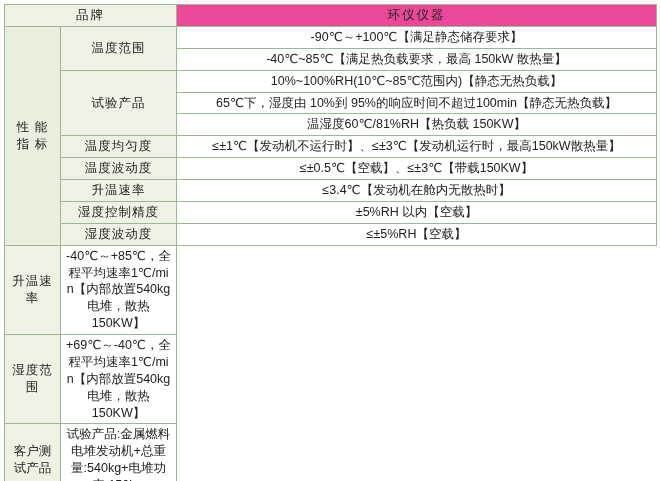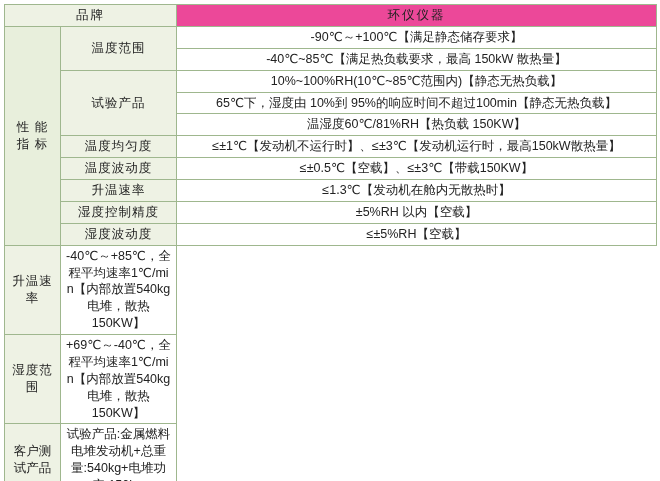--- a/index.html
+++ b/index.html
@@ -109,21 +109,21 @@
         <td class="cell-value">≤±1℃【发动机不运行时】、≤±3℃【发动机运行时，最高150kW散热量】</td>
       </tr>
 
       <tr>
         <td class="row-label">温度波动度</td>
         <td class="cell-value">≤±0.5℃【空载】、≤±3℃【带载150KW】</td>
       </tr>
 
       <tr>
         <td class="row-label">升温速率</td>
-        <td class="cell-value">≤1.3℃【发动机在舱内无散热时】</td>
+        <td class="cell-value">≤3.4℃【发动机在舱内无散热时】</td>
       </tr>
 
       <tr>
         <td class="row-label">湿度控制精度</td>
         <td class="cell-value">±5%RH 以内【空载】</td>
       </tr>
 
       <tr>
         <td class="row-label">湿度波动度</td>
         <td class="cell-value">≤±5%RH【空载】</td>

